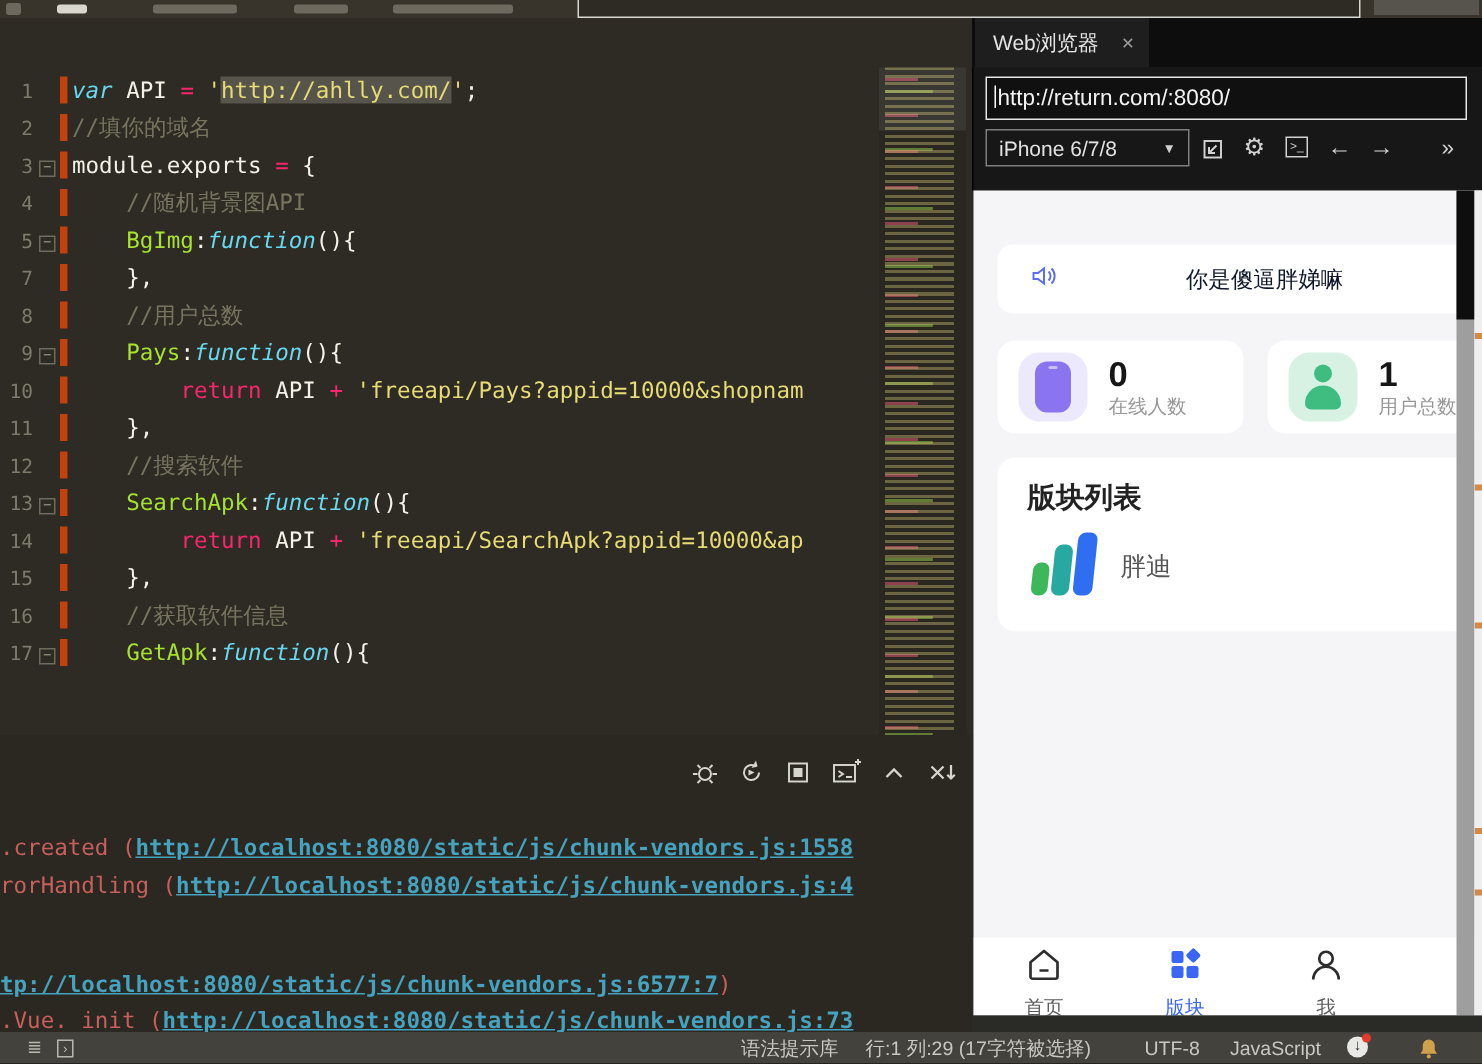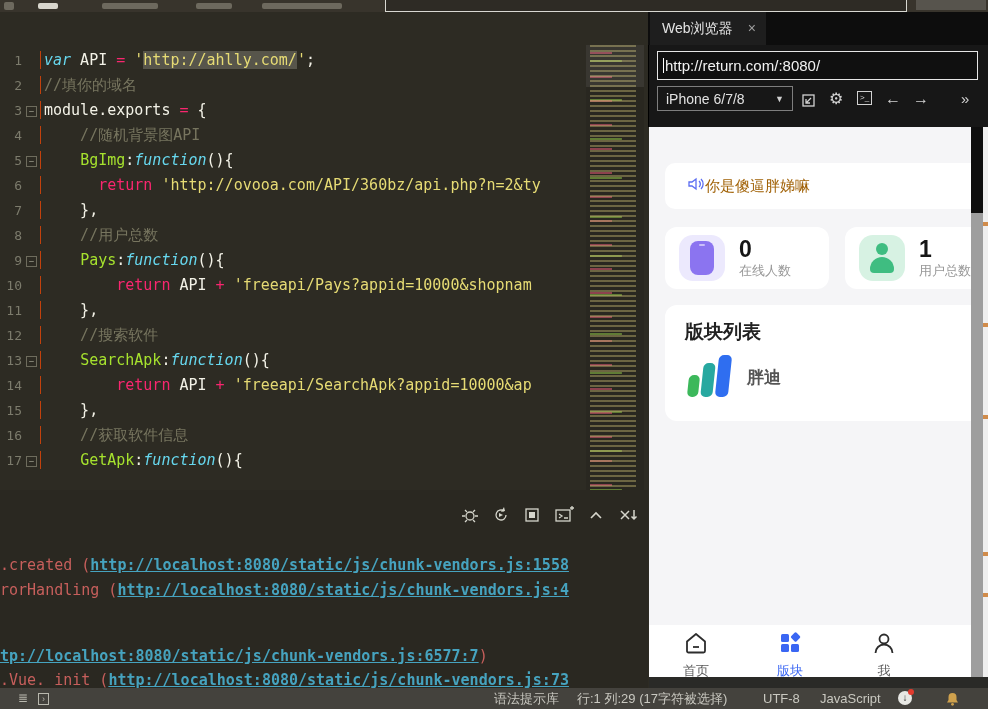--- a/index.html
+++ b/index.html
@@ -21,21 +21,21 @@
   #tab-request .mod{position:absolute;left:1px;top:8px;width:4px;height:10px;overflow:hidden;color:#cfcdc2;font-size:12px;}
 
   
   #editor{left:0;top:45px;width:648px;height:445px;background:#2d2b23;overflow:hidden;}
   .code-line{position:relative;height:25px;line-height:25px;white-space:pre;
              font-family:"DejaVu Sans Mono",monospace;font-size:15px;}
   .ln{display:inline-block;width:22px;text-align:right;color:#7c7b6c;font-size:13px;}
   .fold{display:inline-block;width:11px;height:11px;margin:0 3px 0 4px;vertical-align:1px;
         font-size:9px;line-height:9px;text-align:center;color:#9b9a8a;box-sizing:border-box;}
   .fold.on{border:1px solid #6e6c5d;}
-  .code-text{border-left:1px solid #c2410c;padding-left:3px;margin-left:0px;}
+  .code-text{border-left:5px solid #c2410c;padding-left:3px;margin-left:0px;}
   .tk-pl{color:#f3f2e7;} .tk-kw{color:#67d8ef;font-style:italic;}
   .tk-fn{color:#a6e22e;} .tk-op{color:#f9266f;} .tk-str{color:#e6db74;}
   .tk-cm{color:#77755f;} .tk-sel{color:#e6db74;background:#57554b;}
   #minimap{left:586px;top:45px;width:58px;height:445px;background:#292720;
     background-image:
       repeating-linear-gradient(180deg, rgba(209,195,118,.40) 0 2px, transparent 2px 5px),
       repeating-linear-gradient(180deg, transparent 0 7px, rgba(222,88,116,.55) 7px 9px, transparent 9px 24px),
       repeating-linear-gradient(180deg, transparent 0 15px, rgba(152,208,74,.5) 15px 17px, transparent 17px 39px);
     background-size:80% 100%,38% 100%,55% 100%;background-repeat:repeat-y;background-position:4px 0;}
   #minimap-viewport{left:586px;top:45px;width:58px;height:42px;background:rgba(255,255,255,.08);}
@@ -70,42 +70,42 @@
                  color:#e2e2e2;font-size:14px;line-height:25px;padding-left:8px;box-sizing:border-box;}
   #device-select .caret{position:absolute;right:8px;top:0;font-size:9px;color:#cfcfcf;}
   .rp-icon{position:absolute;top:41px;color:#d2d2d2;font-size:16px;line-height:25px;}
   .term-box{border:1px solid #d2d2d2;font-size:8px;line-height:12px;padding:0 2px;height:14px;top:46px;box-sizing:border-box;}
   #rp-more{left:312px;top:41px;font-size:15px;}
 
   
   #preview{left:649px;top:127px;width:339px;height:550px;background:#f5f5f7;overflow:hidden;}
   .card{position:absolute;background:#fff;border-radius:10px;}
   #notice-card{left:16px;top:36px;width:316px;height:46px;display:flex;align-items:center;}
-  #notice-card .txt{flex:1;color:#a16207;font-size:15px;}
+  #notice-card .txt{flex:1;text-align:center;color:#0f172a;font-size:15px;}
   #speaker-icon{margin-left:22px;}
   .stat-card{top:100px;height:62px;border-radius:12px;display:flex;align-items:center;}
   #stat-card-0{left:16px;width:164px;}
   #stat-card-1{left:196px;width:164px;}
   .stat-icon{width:46px;height:46px;border-radius:14px;margin-left:14px;position:relative;flex:none;}
   .stat-num{font-size:23px;font-weight:bold;color:#161616;line-height:24px;}
   .stat-label{font-size:13px;color:#979797;margin-top:1px;}
   .stat-text{margin-left:14px;}
   #phone-glyph{position:absolute;left:11px;top:6px;width:24px;height:34px;background:#8b74f0;border-radius:8px;}
   #phone-glyph:after{content:"";position:absolute;left:9px;top:3px;width:6px;height:2px;background:#c9befa;border-radius:2px;}
   #person-glyph-head{position:absolute;left:17px;top:8px;width:12px;height:12px;border-radius:50%;background:#3fbd81;}
   #person-glyph-body{position:absolute;left:11px;top:22px;width:24px;height:16px;border-radius:12px 12px 4px 4px;background:#3fbd81;}
   #board-card{left:16px;top:178px;width:316px;height:116px;border-radius:12px;}
   #board-title{position:absolute;left:20px;top:14px;font-size:19px;font-weight:bold;color:#222;}
   #app-row{position:absolute;left:20px;top:48px;display:flex;align-items:center;}
   #app-logo{width:48px;height:48px;position:relative;}
   #app-logo .bar{position:absolute;bottom:4px;border-radius:5px;transform:skewX(-6deg);}
   #app-logo .b1{left:3px;width:11px;height:22px;background:#3cb85b;}
   #app-logo .b2{left:17px;width:12px;height:34px;background:#27a8a0;}
   #app-logo .b3{left:32px;width:13px;height:42px;background:#2f6ef0;}
-  #app-name{margin-left:14px;font-size:17px;color:#555;font-weight:bold;}
+  #app-name{margin-left:14px;font-size:17px;color:#555;}
   #mtabbar{position:absolute;left:0;top:498px;width:360px;height:52px;background:#fff;display:flex;}
   .mtab{width:94px;text-align:center;padding-top:5px;box-sizing:border-box;}
   .mtab .lbl{font-size:13px;color:#5c5c5c;margin-top:2px;}
   .mtab.active .lbl{color:#3a66f3;}
 
   
   #pv-scrollbar{left:971px;top:127px;width:12px;height:550px;background:#9e9e9e;}
   #pv-thumb{position:absolute;left:0;top:0;width:12px;height:86px;background:#0e0e0e;}
   #pv-sliver{left:983px;top:127px;width:5px;height:550px;background:#efefef;overflow:hidden;}
   .speck{position:absolute;left:0;width:5px;height:4px;background:#d08b4a;}
@@ -127,21 +127,20 @@
   </div>
 
 
   <div id="editor" class="abs">
     <div id="code-lines" style="padding-top:3px;">
         <div class="code-line"><span class="ln">1</span><span class="fold"></span><span class="code-text"><span class="tk-kw">var</span><span class="tk-pl"> API </span><span class="tk-op">=</span><span class="tk-pl"> </span><span class="tk-str">'</span><span class="tk-sel">http://ahlly.com/</span><span class="tk-str">'</span><span class="tk-pl">;</span></span></div>
         <div class="code-line"><span class="ln">2</span><span class="fold"></span><span class="code-text"><span class="tk-cm">//填你的域名</span></span></div>
         <div class="code-line"><span class="ln">3</span><span class="fold on">−</span><span class="code-text"><span class="tk-pl">module.exports </span><span class="tk-op">=</span><span class="tk-pl"> {</span></span></div>
         <div class="code-line"><span class="ln">4</span><span class="fold"></span><span class="code-text"><span class="tk-cm">    //随机背景图API</span></span></div>
         <div class="code-line"><span class="ln">5</span><span class="fold on">−</span><span class="code-text"><span class="tk-pl">    </span><span class="tk-fn">BgImg</span><span class="tk-pl">:</span><span class="tk-kw">function</span><span class="tk-pl">(){</span></span></div>
-        <div class="code-line"><span class="ln">6</span><span class="fold"></span><span class="code-text"><span class="tk-pl">      </span><span class="tk-op">return</span><span class="tk-pl"> </span><span class="tk-str">'http://ovooa.com/API/360bz/api.php?n=2&amp;ty</span></span></div>
         <div class="code-line"><span class="ln">7</span><span class="fold"></span><span class="code-text"><span class="tk-pl">    },</span></span></div>
         <div class="code-line"><span class="ln">8</span><span class="fold"></span><span class="code-text"><span class="tk-cm">    //用户总数</span></span></div>
         <div class="code-line"><span class="ln">9</span><span class="fold on">−</span><span class="code-text"><span class="tk-pl">    </span><span class="tk-fn">Pays</span><span class="tk-pl">:</span><span class="tk-kw">function</span><span class="tk-pl">(){</span></span></div>
         <div class="code-line"><span class="ln">10</span><span class="fold"></span><span class="code-text"><span class="tk-pl">        </span><span class="tk-op">return</span><span class="tk-pl"> API </span><span class="tk-op">+</span><span class="tk-pl"> </span><span class="tk-str">'freeapi/Pays?appid=10000&amp;shopnam</span></span></div>
         <div class="code-line"><span class="ln">11</span><span class="fold"></span><span class="code-text"><span class="tk-pl">    },</span></span></div>
         <div class="code-line"><span class="ln">12</span><span class="fold"></span><span class="code-text"><span class="tk-cm">    //搜索软件</span></span></div>
         <div class="code-line"><span class="ln">13</span><span class="fold on">−</span><span class="code-text"><span class="tk-pl">    </span><span class="tk-fn">SearchApk</span><span class="tk-pl">:</span><span class="tk-kw">function</span><span class="tk-pl">(){</span></span></div>
         <div class="code-line"><span class="ln">14</span><span class="fold"></span><span class="code-text"><span class="tk-pl">        </span><span class="tk-op">return</span><span class="tk-pl"> API </span><span class="tk-op">+</span><span class="tk-pl"> </span><span class="tk-str">'freeapi/SearchApk?appid=10000&amp;ap</span></span></div>
         <div class="code-line"><span class="ln">15</span><span class="fold"></span><span class="code-text"><span class="tk-pl">    },</span></span></div>
         <div class="code-line"><span class="ln">16</span><span class="fold"></span><span class="code-text"><span class="tk-cm">    //获取软件信息</span></span></div>

